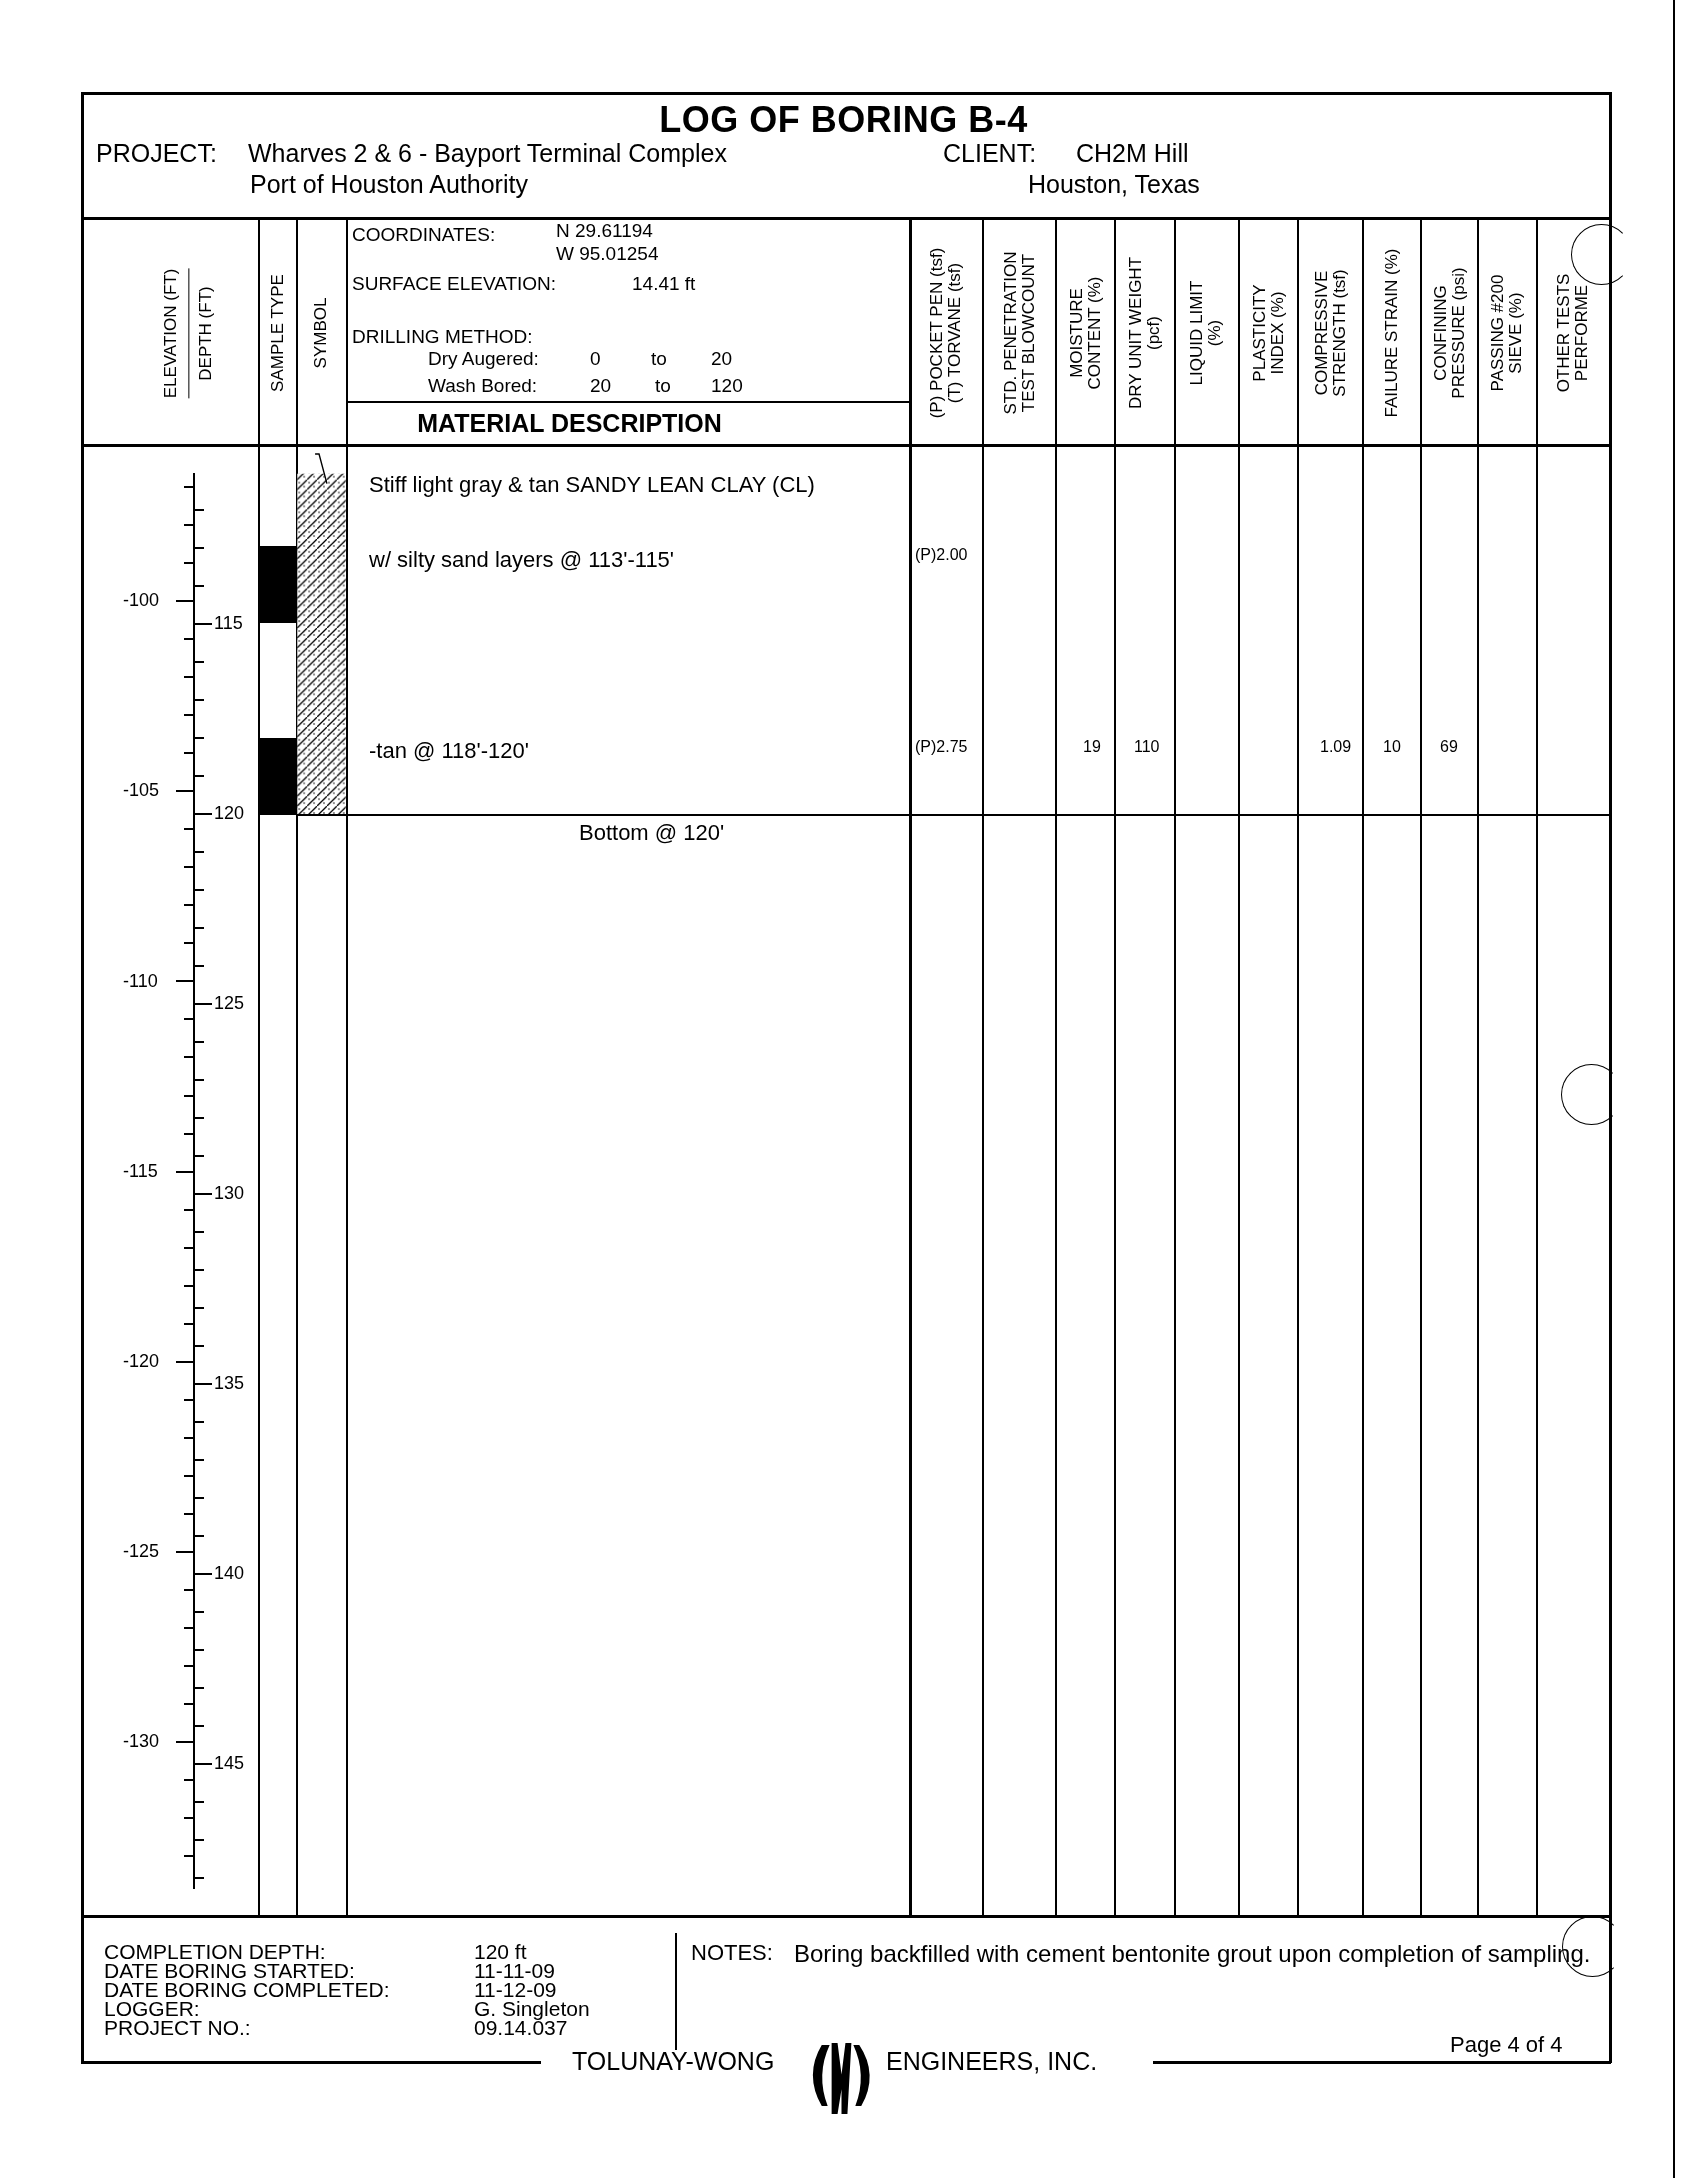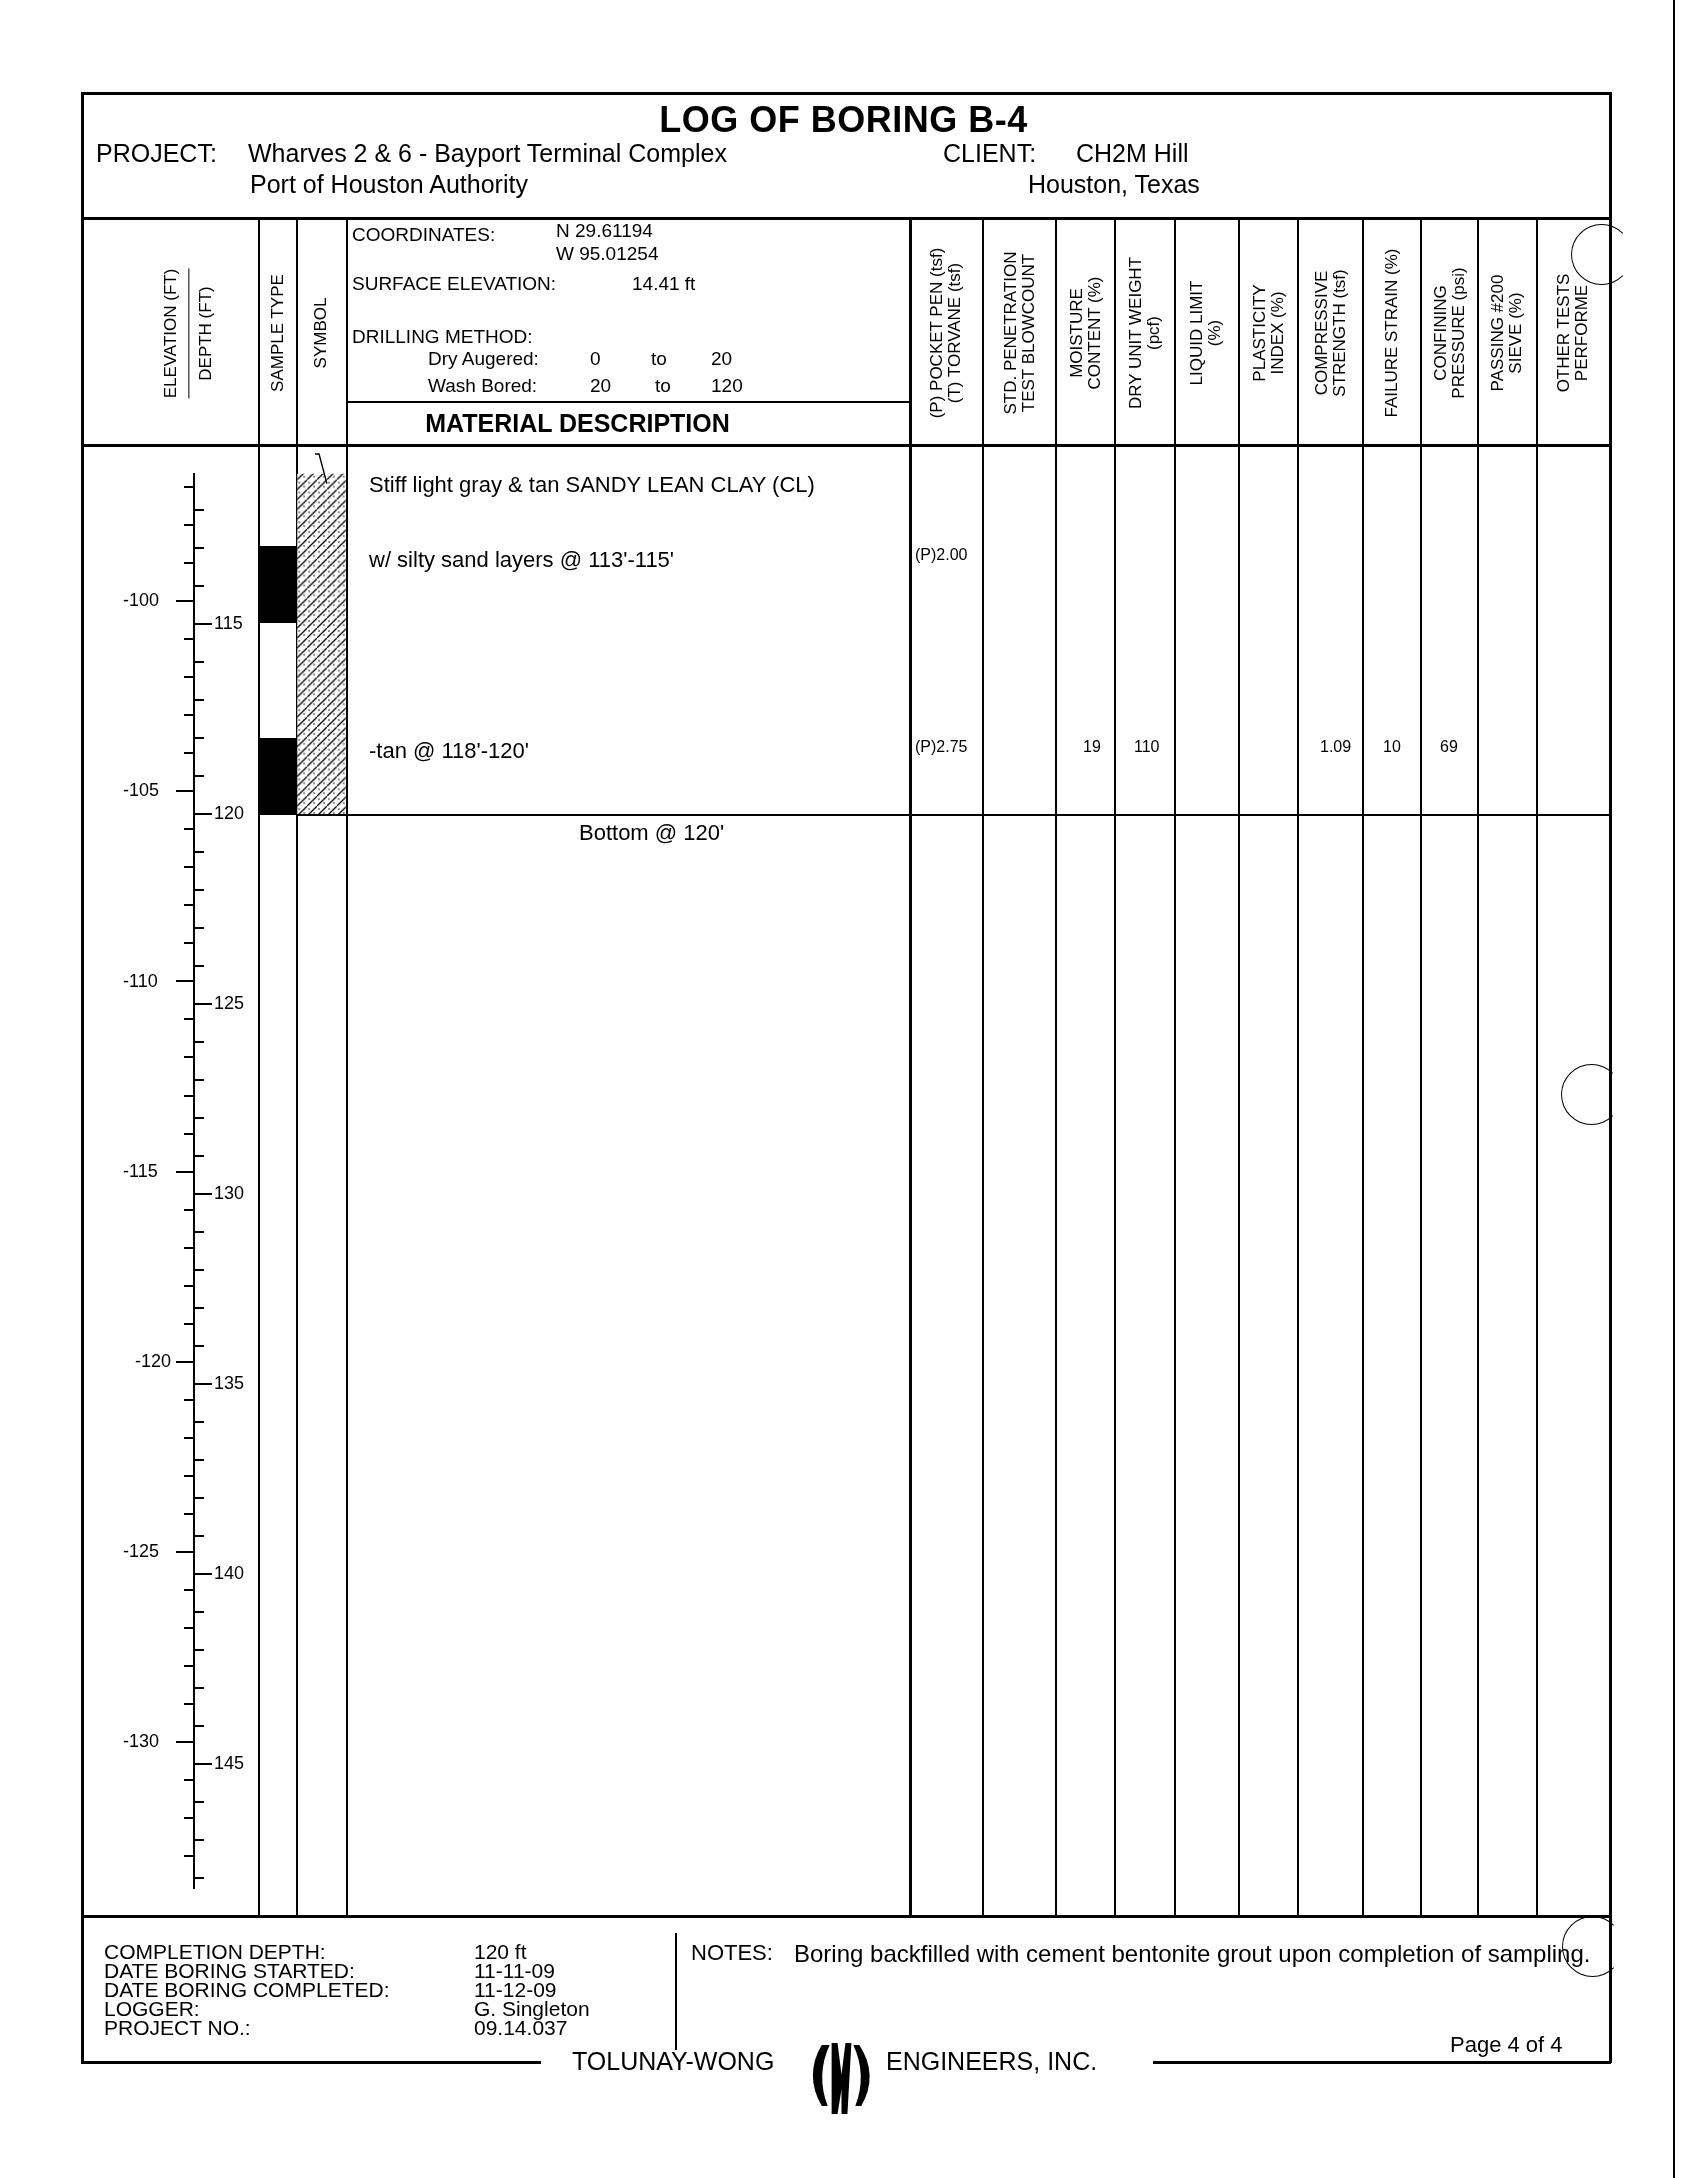--- a/index.html
+++ b/index.html
@@ -143,21 +143,21 @@
 <div class="abs info" style="left:632px; top:273px;">14.41 ft</div>
 <div class="abs info" style="left:352px; top:326px;">DRILLING METHOD:</div>
 <div class="abs info" style="left:428px; top:348px;">Dry Augered:</div>
 <div class="abs info" style="left:590px; top:348px;">0</div>
 <div class="abs info" style="left:651px; top:348px;">to</div>
 <div class="abs info" style="left:711px; top:348px;">20</div>
 <div class="abs info" style="left:428px; top:375px;">Wash Bored:</div>
 <div class="abs info" style="left:590px; top:375px;">20</div>
 <div class="abs info" style="left:655px; top:375px;">to</div>
 <div class="abs info" style="left:711px; top:375px;">120</div>
-<div class="abs mat-desc" style="left:338px; width:479px; text-align:center; top:409px;">MATERIAL DESCRIPTION</div>
+<div class="abs mat-desc" style="left:330px; width:479px; text-align:center; top:409px;">MATERIAL DESCRIPTION</div>
 
 <div id="scale">
   <div class="vline" style="left:193px; top:473px; height:1416px;"></div>
 <div class="tick" style="left: 194px; top: 509px; width: 10px;"></div>
     <div class="tick" style="left: 194px; top: 547px; width: 10px;"></div>
     <div class="tick" style="left: 194px; top: 585px; width: 10px;"></div>
     <div class="tick" style="left: 194px; top: 623px; width: 18px;"></div>
     <div class="tick" style="left: 194px; top: 661px; width: 10px;"></div>
     <div class="tick" style="left: 194px; top: 699px; width: 10px;"></div>
     <div class="tick" style="left: 194px; top: 737px; width: 10px;"></div>
@@ -232,21 +232,21 @@
     <div class="ticklabel" style="left: 214px; top: 803px;">120</div>
     <div class="ticklabel" style="left: 214px; top: 993px;">125</div>
     <div class="ticklabel" style="left: 214px; top: 1183px;">130</div>
     <div class="ticklabel" style="left: 214px; top: 1373px;">135</div>
     <div class="ticklabel" style="left: 214px; top: 1563px;">140</div>
     <div class="ticklabel" style="left: 214px; top: 1753px;">145</div>
     <div class="ticklabel" style="left: 123px; top: 590px;">-100</div>
     <div class="ticklabel" style="left: 123px; top: 780px;">-105</div>
     <div class="ticklabel" style="left: 123px; top: 971px;">-110</div>
     <div class="ticklabel" style="left: 123px; top: 1161px;">-115</div>
-    <div class="ticklabel" style="left: 123px; top: 1351px; margin-left: 12px;">-120</div>
+    <div class="ticklabel" style="left: 123px; top: 1351px;">-120</div>
     <div class="ticklabel" style="left: 123px; top: 1541px;">-125</div>
     <div class="ticklabel" style="left: 123px; top: 1731px;">-130</div>
   </div>
 
 <div class="sample-fill" style="left:259px; top:546px; width:38px; height:77px;"></div>
 <div class="sample-fill" style="left:259px; top:738px; width:38px; height:77px;"></div>
 
 <svg class="abs" style="left:297px; top:450px;" width="50" height="364" viewBox="0 0 50 368">
   <defs>
     <pattern id="hatch" width="10" height="10" patternUnits="userSpaceOnUse">

